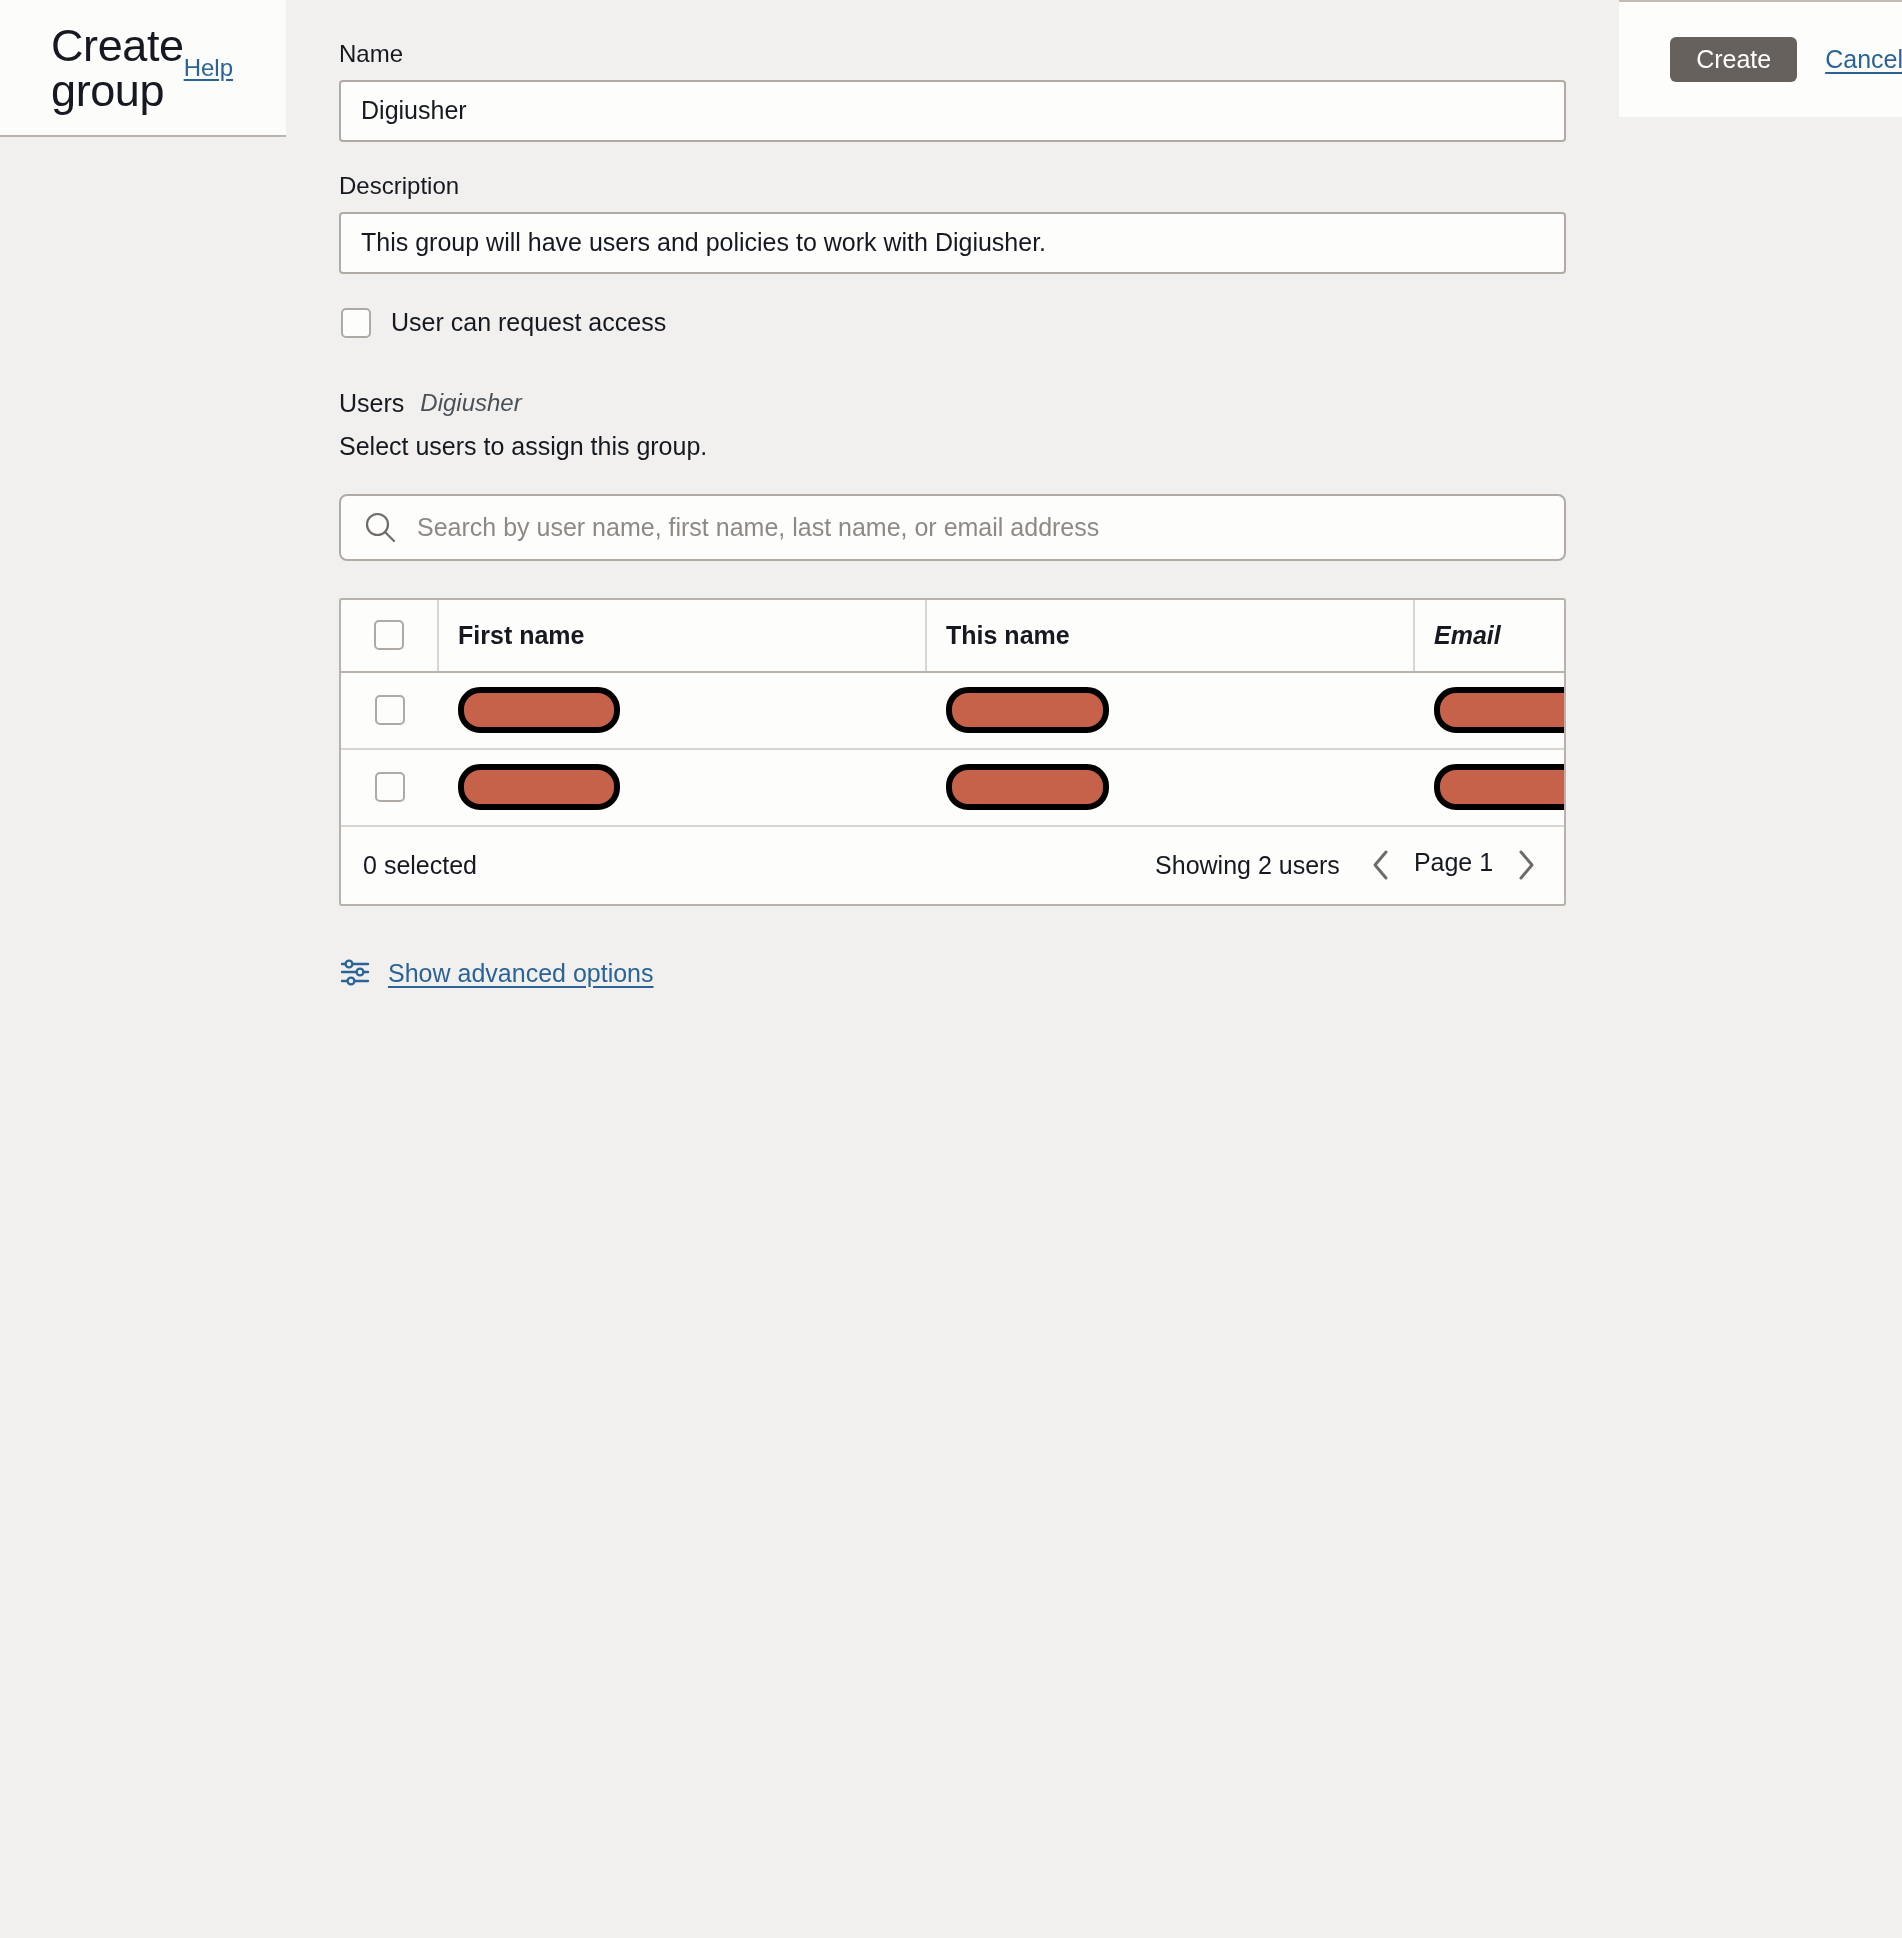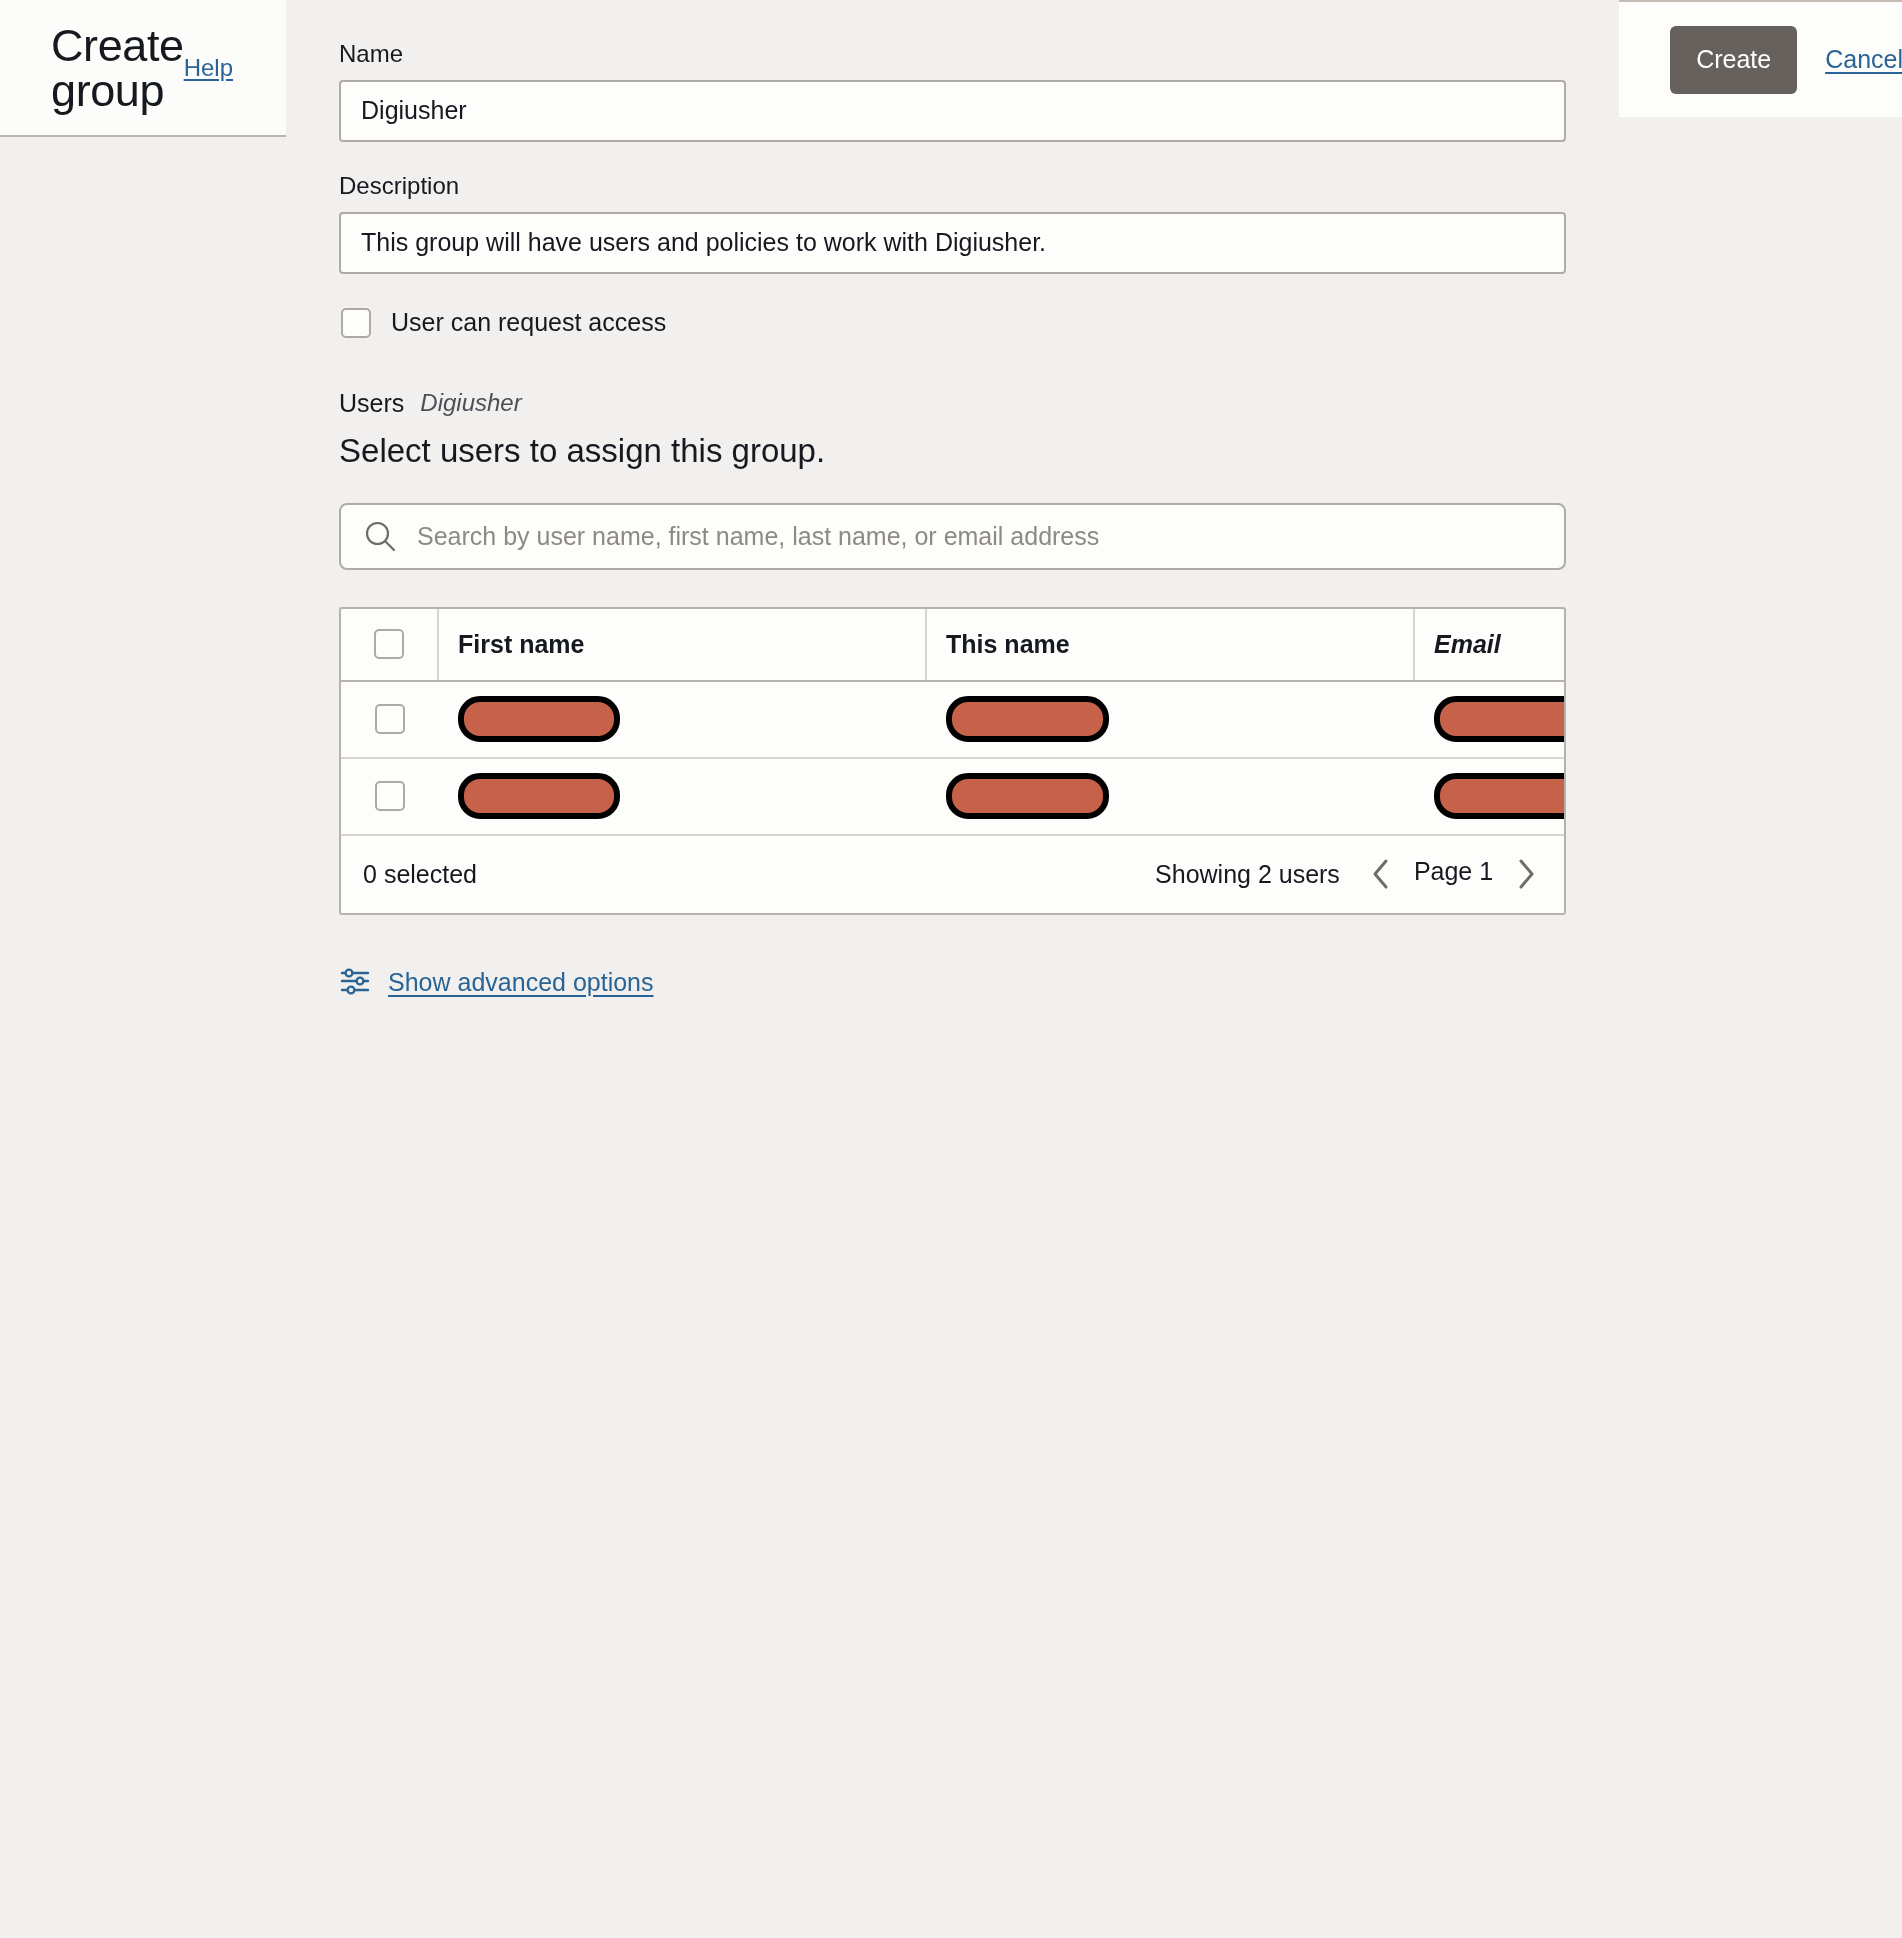--- a/index.html
+++ b/index.html
@@ -102,21 +102,21 @@
   
   .users-head {
     margin-top: 51px;
     display: flex;
     align-items: flex-start;
     gap: 16px;
   }
   .users-title { font-size: 25px; color: #16191f; }
   .users-optional { font-size: 24px; font-style: italic; color: #4c5157; }
   .users-sub {
-    font-size: 33px;
+    font-size: 25px;
     color: #16191f;
     margin-top: 14px;
   }
 
   
   .search-box {
     margin-top: 33px;
     width: 100%;
     height: 67px;
     background: #fdfdfc;
@@ -238,21 +238,21 @@
     gap: 28px;
   }
   .btn-primary {
     background: #67615d;
     color: #ffffff;
     font-size: 25px;
     font-family: "Liberation Sans", sans-serif;
     border: none;
     border-radius: 6px;
     padding: 0 26px;
-    height: 68px;
+    height: 45px;
     display: flex;
     align-items: center;
     cursor: pointer;
   }
   .btn-link {
     font-size: 25px;
     color: #2a6496;
     text-decoration: underline;
     text-underline-offset: 4px;
     cursor: pointer;

